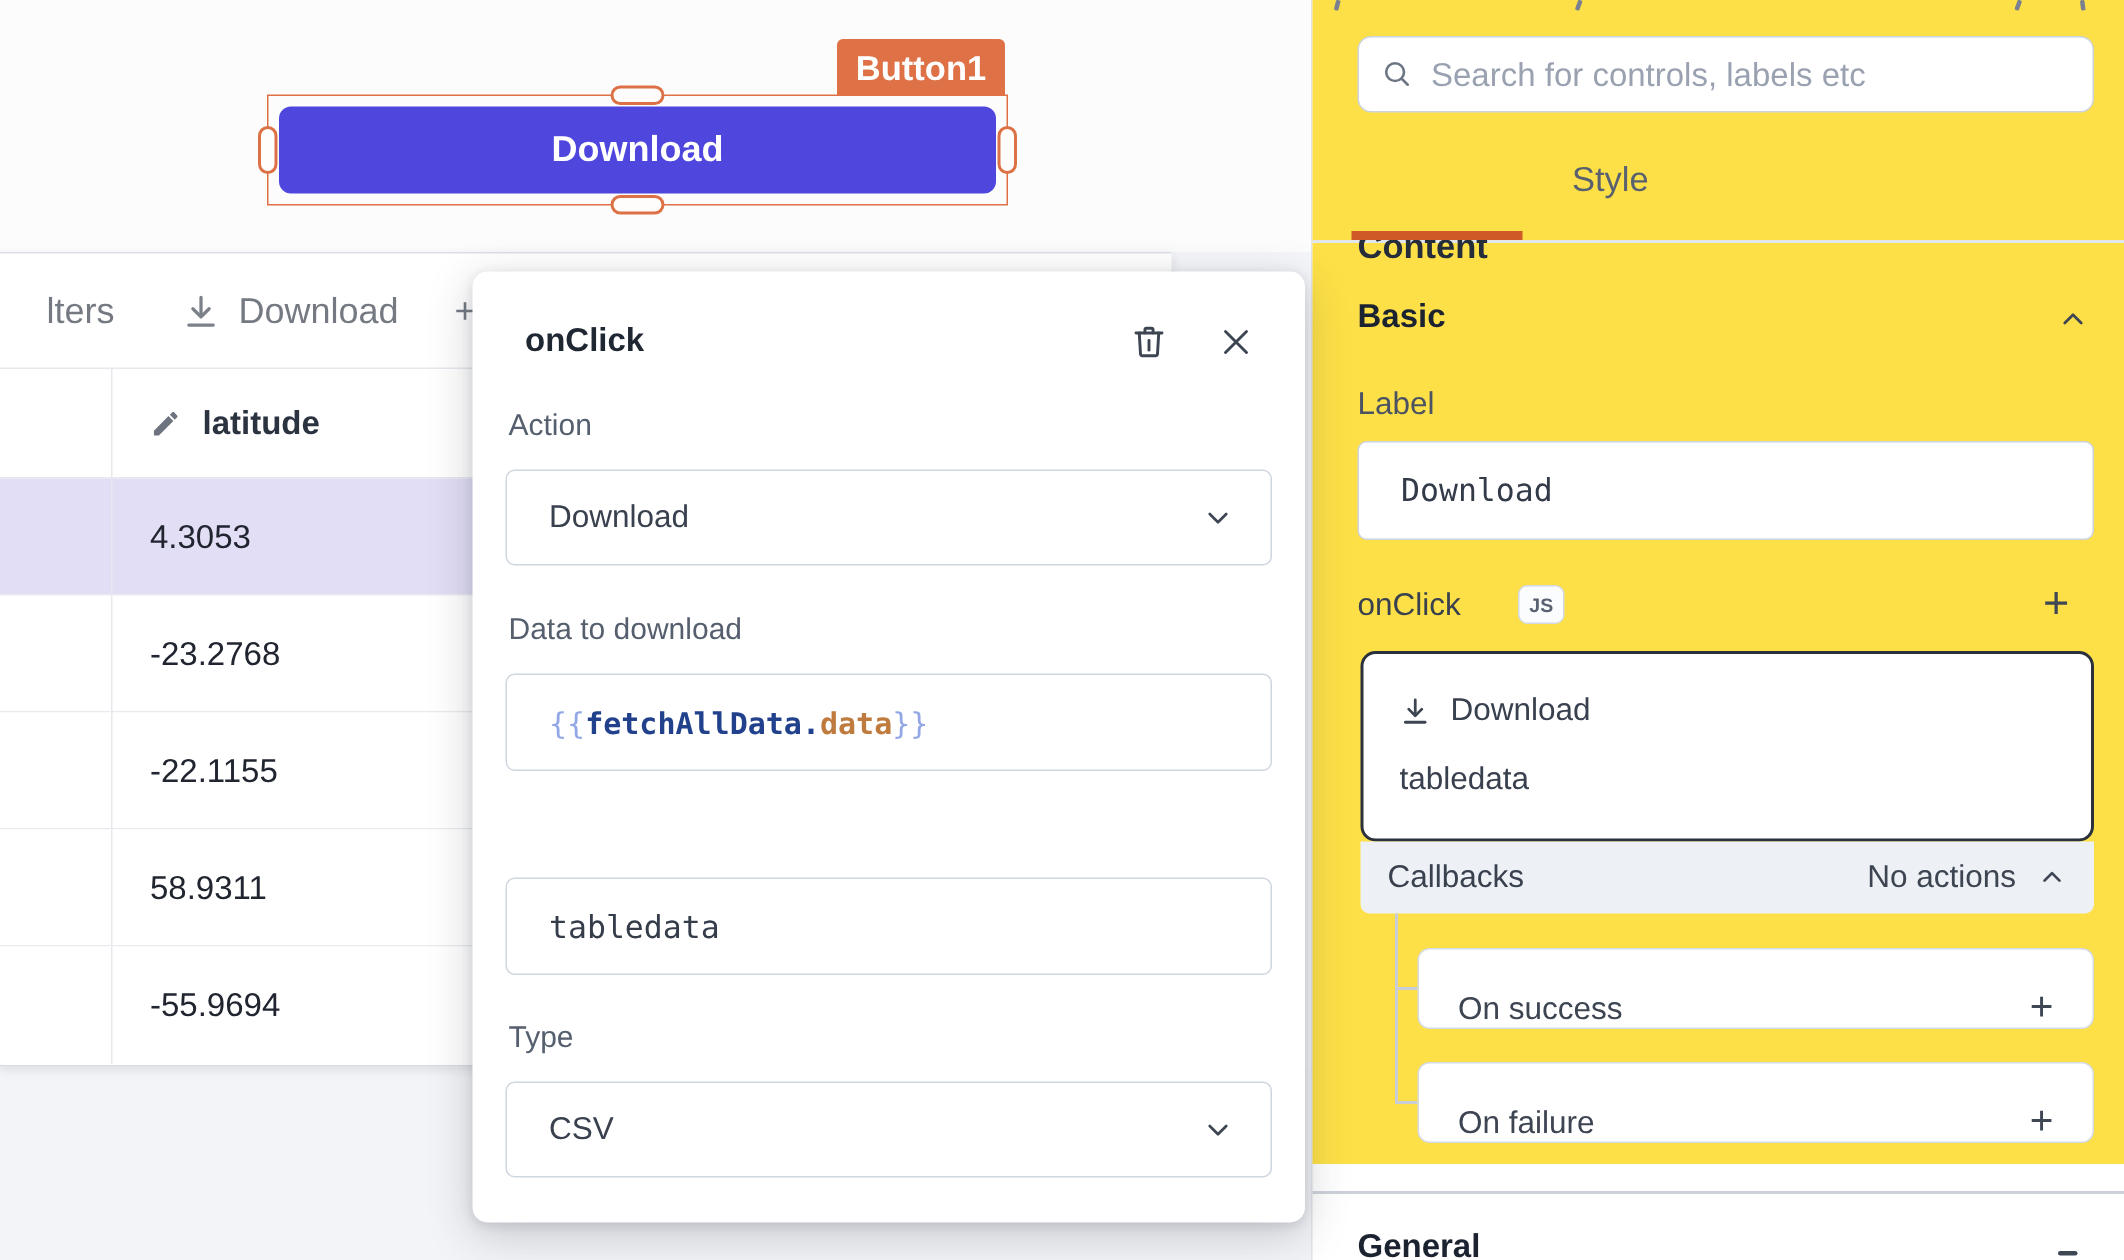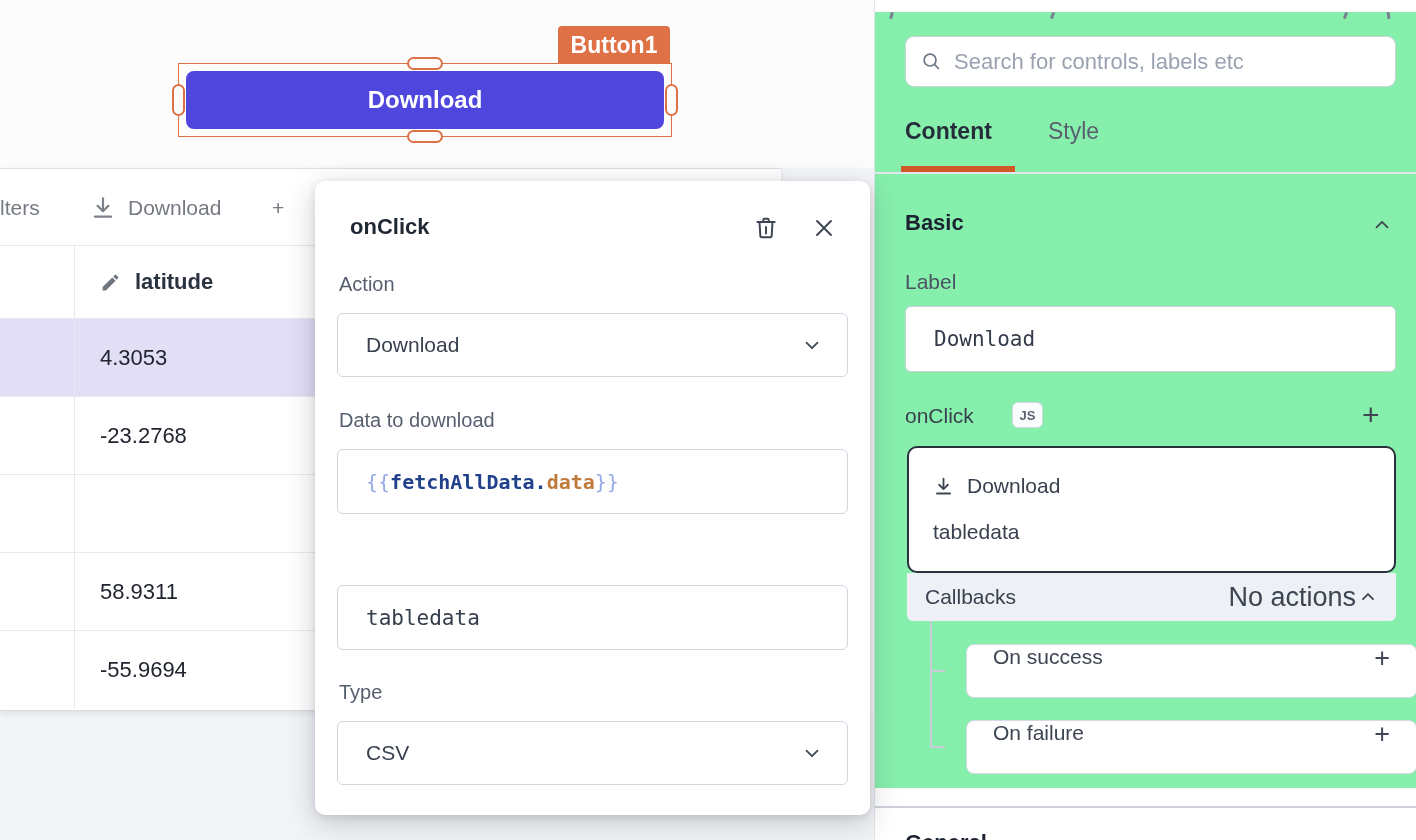--- a/index.html
+++ b/index.html
@@ -36,21 +36,21 @@
   .handle.h-left   { left:172px; top:84px;  width:13px; height:32px; }
   .handle.h-right  { left:665px; top:84px;  width:13px; height:32px; }
 
   
   .table-widget {
     left:0; top:168px; width:781px; height:543px; z-index:10;
     background:#ffffff; border-top:1px solid #dcdfe5; border-bottom:1px solid #d7dae0;
     box-shadow:0 2px 6px rgba(60,65,80,.12);
   }
   .tbl-toolbar { left:0; top:0; width:781px; height:77px; border-bottom:1px solid #e5e8ed; }
-  .tbl-toolbar .tb-item { position:absolute; top:0; height:77px; display:flex; align-items:center; color:#747982; font-size:21px; }
+  .tbl-toolbar .tb-item { position:absolute; top:0; height:77px; display:flex; align-items:center; color:#747982; font-size:24px;padding-left:31px; }
   .tb-filters { left:0; }
   .tb-download { left:90px; gap:12px; }
   .tb-plus { left:272px; font-size:32px; font-weight:300; color:#848992; }
   .tbl-header { left:0; top:77px; width:781px; height:73px; border-bottom:1px solid #e5e8ed; }
   .col0 { position:absolute; left:0; top:0; width:75px; height:100%; border-right:1px solid #e5e8ed; }
   .hdr-cell { position:absolute; left:75px; top:0; height:100%; display:flex; align-items:center; padding-left:25px; gap:14px;
               font-size:22px; font-weight:bold; color:#2b3240; }
   .tbl-row { left:0; width:781px; height:78px; border-bottom:1px solid #e8eaef; background:#ffffff; }
   .tbl-row.hl { background:#e1def6; }
   .cell-val { position:absolute; left:100px; top:0; height:100%; display:flex; align-items:center; font-size:22px; color:#20252f; }
@@ -71,34 +71,34 @@
     border:1px solid #cfd6e0; border-radius:6px; background:#ffffff;
     display:flex; align-items:center; padding:0 28px; font-size:21px; color:#39414f;
   }
   .pp-field .chev { position:absolute; right:24px; top:20px; }
   .mono { font-family:"DejaVu Sans Mono", monospace; }
   .code-open, .code-close { color:#93a7e6; }
   .code-obj, .code-dot { color:#21418c; font-weight:bold;text-align:right; }
   .code-prop { color:#bf7a3e; font-weight:bold; }
 
   
-  .panel { left:875px; top:12px; width:541px; height:776px; background:#86efac; }
+  .panel { left:875px; top:0; width:541px; height:776px; background:#fde047; }
   .frag { position:absolute; background:#7a8090; width:3px; height:7px; top:0; border-radius:1px; }
   .search-box {
     position:absolute; left:30px; top:24px; width:491px; height:51px;
     border:1px solid #ccd3dd; border-radius:9px; display:flex; align-items:center; padding:0 14px; gap:11px; background:#fff;
   }
   .search-box input {
     border:none; outline:none; flex:1; font-size:22px; color:#39414f;
     font-family:"Liberation Sans", sans-serif; background:transparent;
   }
   .search-box input::placeholder { color:#9aa2b1; }
   .tab-bar { position:absolute; left:0; top:100px; width:541px; height:62px; border-bottom:2px solid #e3e6ea; }
   .tab { position:absolute; top:6px; font-size:23px; cursor:pointer; }
-  .tab-content { left:30px; color:#262d3a; font-weight:bold; }
+  .tab-content { left:30px; color:#262d3a; font-weight:bold;margin-top:45px; }
   .tab-style { left:173px; color:#59606f; }
   .tab-underline { position:absolute; left:26px; top:54px; width:114px; height:6px; background:#cf5a27; }
   .sec-title { position:absolute; left:30px; font-size:22px; font-weight:bold; color:#1b2230; }
   .chev-right { position:absolute; left:496px; }
   .pn-label { position:absolute; left:30px; font-size:21px; color:#4b5363; }
   .pn-input {
     position:absolute; left:30px; width:491px; height:66px;
     border:1px solid #ccd3dd; border-radius:6px; display:flex; align-items:center; padding:0 28px;
     font-size:21px; color:#333a48; background:#fff;
   }
@@ -115,27 +115,27 @@
     position:absolute; left:32px; top:434px; width:489px; height:127px;
     border:2px solid #2a313d; border-radius:10px; background:#fff; cursor:pointer;
   }
   .card-row1 { position:absolute; left:24px; top:26px; display:flex; align-items:center; gap:13px; font-size:21px; color:#39414f; }
   .card-row2 { position:absolute; left:24px; top:72px; font-size:21px; color:#39414f; }
   .callbacks-bar {
     position:absolute; left:32px; top:561px; width:489px; height:48px;
     background:#edf1f5; border-radius:0 0 6px 6px; display:flex; align-items:center; padding:0 18px; cursor:pointer;
   }
   .cb-label { font-size:21px; color:#39414f; }
-  .cb-status { margin-left:auto; font-size:27px; color:#3d4452; margin-right:2px; }
+  .cb-status { margin-left:auto; font-size:21px; color:#3d4452; margin-right:14px; }
   .tree-v { position:absolute; left:55px; top:609px; width:2px; height:126px; background:#c8cdd7; }
   .tree-h { position:absolute; left:55px; width:15px; height:2px; background:#c8cdd7; }
   .cb-box {
     position:absolute; left:70px; width:451px; height:54px;
     border:1px solid #d5dbe4; border-radius:8px; background:#fff;
-    display:flex; align-items:flex-start; padding:0 26px; font-size:21px; color:#3d4452; cursor:pointer;margin-left:21px;
+    display:flex; align-items:flex-end; padding:0 26px; font-size:21px; color:#3d4452; cursor:pointer;
   }
   .cb-box .plus { margin-left:auto; font-size:27px; }
   .pn-divider { position:absolute; left:0; top:794px; width:541px; height:2px; background:#cdd2da; }
   .general-title { top:818px; }
   .general-chev { position:absolute; left:497px; top:834px; width:13px; height:3px; background:#3f4654; border-radius:2px; }
 
   svg { display:block; }
 </style>
 </head>
 <body>
@@ -181,20 +181,21 @@
     <div class="abs tbl-row hl" style="top:150px">
       <div class="col0"></div>
       <div class="cell-val">4.3053</div>
     </div>
     <div class="abs tbl-row" style="top:228px">
       <div class="col0"></div>
       <div class="cell-val">-23.2768</div>
     </div>
     <div class="abs tbl-row" style="top:306px">
       <div class="col0"></div>
+      <div class="cell-val">-22.1155</div>
     </div>
     <div class="abs tbl-row" style="top:384px">
       <div class="col0"></div>
       <div class="cell-val">58.9311</div>
     </div>
     <div class="abs tbl-row" style="top:462px; border-bottom:none;">
       <div class="col0"></div>
       <div class="cell-val">-55.9694</div>
     </div>
   </div>

